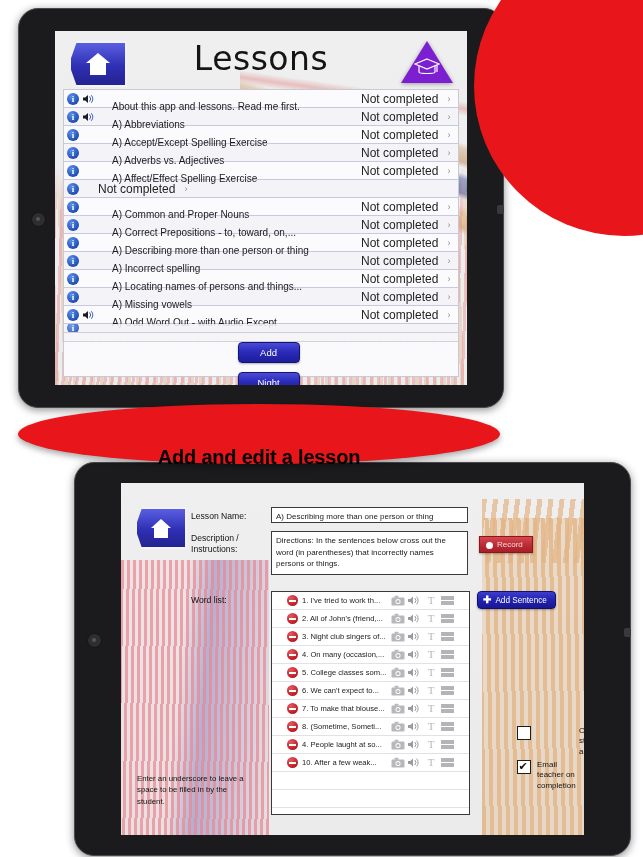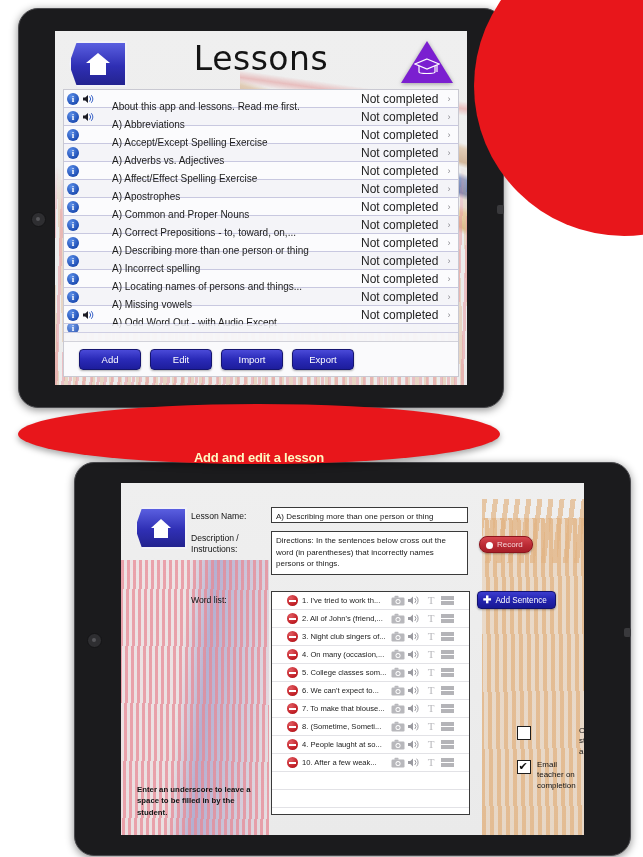--- a/index.html
+++ b/index.html
@@ -25,21 +25,21 @@
   .promo-text div{white-space:nowrap;}
 
   
   .ellipse-banner{
     position:absolute;left:18px;top:404px;width:482px;height:60px;
     background:#e8161b;border-radius:50%;z-index:45;
     display:flex;align-items:center;justify-content:center;
     box-shadow:0 3px 6px rgba(0,0,0,.35);
   }
   .ellipse-banner span{
-    color:#fef9c3;font-weight:bold;font-size:13px;letter-spacing:-0.2px;margin-top:46px;
+    color:#000000;font-weight:bold;font-size:20px;letter-spacing:-0.2px;margin-top:46px;
   }
 
   
   .tablet{
     position:absolute;background:#1b1b1d;
     border-radius:20px;
     box-shadow:0 2px 8px rgba(0,0,0,.45);
     border:1px solid #4a4a4e;
   }
   .tablet.top{left:18px;top:8px;width:484px;height:398px;}
@@ -153,21 +153,21 @@
   .lesson-status{
     font-size:12px;color:#232323;width:82px;flex:0 0 auto;
   }
   .lesson-chev{
     width:12px;flex:0 0 auto;text-align:center;color:#8a8a90;font-size:9px;
   }
   .lesson-row.partial{height:8px;overflow:hidden;opacity:.85;}
 
   .lessons-toolbar{
     height:34px;display:flex;align-items:center;gap:9px;padding-left:15px;
-    background:#fafafc;border-top:1px solid #d2d2da;
+    background:#fafafc;border-top:1px solid #d2d2da;flex-direction:column;
   }
   .btn-blue{
     background:linear-gradient(180deg,#4a4ad8 0%,#2a2ab8 48%,#1d1d9c 100%);
     border:1px solid #151570;border-radius:4px;color:#fff;
     font-size:9.5px;padding:4px 0;width:60px;text-align:center;
     box-shadow:0 1px 2px rgba(0,0,0,.3);
   }
 
   
   .edit-bg{
@@ -233,21 +233,21 @@
     line-height:1;width:16px;text-align:center;
   }
   .ic-grip{
     width:13px;height:9px;display:flex;flex-direction:column;justify-content:space-between;
   }
   .ic-grip i{display:block;height:1.6px;background:#b4b4b8;}
 
   .btn-record{
     position:absolute;left:350px;top:47px;
     background:linear-gradient(180deg,#d6474f 0%,#bb2b34 55%,#a71f28 100%);
-    border:1px solid #8c151d;border-radius:8px;color:#f4d7d9;
+    border:1px solid #8c151d;border-radius:0;color:#f4d7d9;
     font-size:8px;padding:3px 9px 3px 6px;display:flex;align-items:flex-end;gap:4px;
     box-shadow:0 1px 2px rgba(0,0,0,.3);
   }
   .btn-record .dot{width:7px;height:7px;border-radius:50%;background:#fff;}
 
   .btn-add-sentence{
     position:absolute;left:348px;top:102px;
     background:linear-gradient(180deg,#3c3ccf 0%,#2222ae 52%,#181893 100%);
     border:1px solid #12126e;border-radius:4px;color:#fff;
     font-size:8.2px;padding:3px 8px 3px 5px;display:flex;align-items:center;gap:4px;
@@ -264,22 +264,22 @@
     width:12px;height:12px;background:#fff;border:1.5px solid #1d1d1d;
     flex:0 0 auto;position:relative;
   }
   .checkbox.checked::after{
     content:"✔";position:absolute;left:0.5px;top:-2px;font-size:11px;color:#111;
     line-height:14px;
   }
   .check-label{font-size:8px;color:#141414;line-height:1.3;}
 
   .hint-text{
-    position:absolute;left:8px;bottom:11px;width:120px;
-    font-size:7.8px;color:#141414;line-height:1.45;font-weight:bold;
+    position:absolute;left:8px;bottom:22px;width:120px;
+    font-size:7.8px;color:#141414;line-height:1.45;font-weight:normal;
   }
 </style>
 </head>
 <body>
 
 <div class="stage">
 
   <div class="tablet top">
     <div class="hw-btn left-top"></div>
     <div class="side-dot" style="right:-1px;top:196px;"></div>
@@ -347,21 +347,20 @@
           <div class="lesson-row">
             <span class="ic-info">i</span>
             <span class="ic-spacer"></span>
             <span class="lesson-title">A) Affect/Effect Spelling Exercise</span>
             <span class="lesson-status">Not completed</span>
             <span class="lesson-chev">›</span>
           </div>
           <div class="lesson-row">
             <span class="ic-info">i</span>
             <span class="ic-spacer"></span>
-            <span class="lesson-title">A) Apostrophes</span>
             <span class="lesson-status">Not completed</span>
             <span class="lesson-chev">›</span>
           </div>
           <div class="lesson-row">
             <span class="ic-info">i</span>
             <span class="ic-spacer"></span>
             <span class="lesson-title">A) Common and Proper Nouns</span>
             <span class="lesson-status">Not completed</span>
             <span class="lesson-chev">›</span>
           </div>
@@ -414,21 +413,21 @@
           </div>
           <div class="lesson-row partial">
             <span class="ic-info">i</span>
             <span class="ic-spacer"></span>
             <span class="lesson-title"></span>
           </div>
         </div>
 
         <div class="lessons-toolbar">
           <div class="btn-blue">Add</div>
-          <div class="btn-blue">Edit</div>
+          <div class="btn-blue">Night</div>
           <div class="btn-blue">Import</div>
           <div class="btn-blue">Export</div>
         </div>
       </div>
     </div>
   </div>
 
   <div class="promo-circle">
     <div class="promo-text">
       <div>Create</div>

